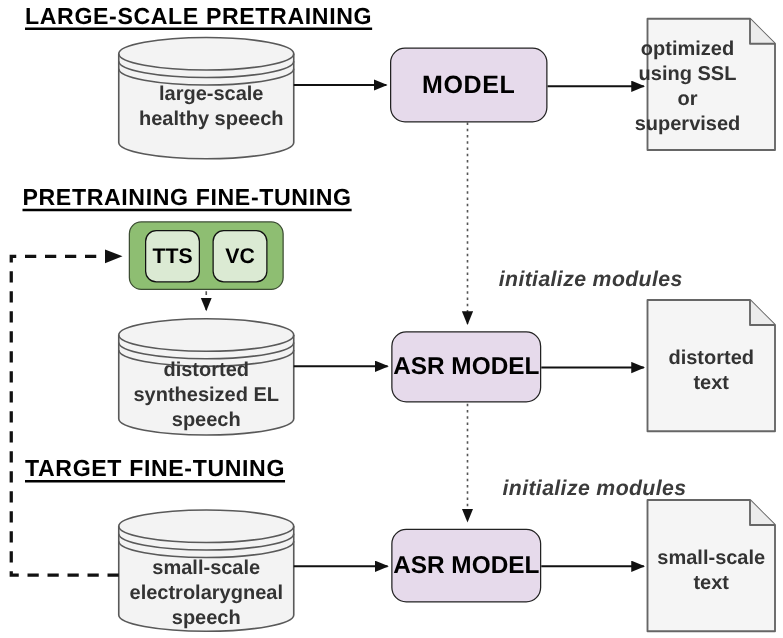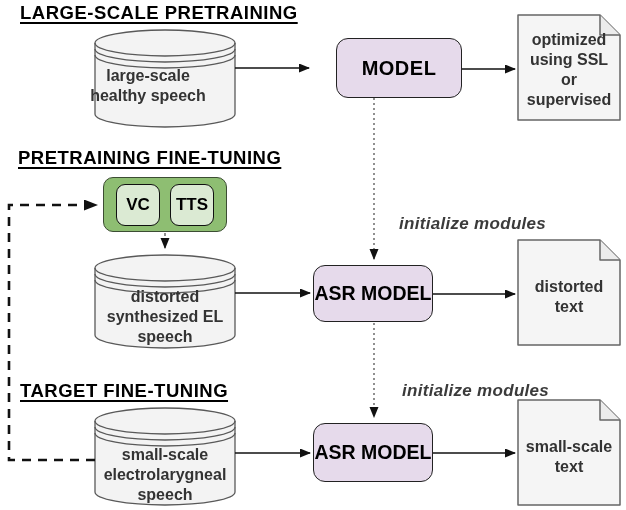--- a/index.html
+++ b/index.html
@@ -101,45 +101,45 @@
       <line x1="374" y1="98" x2="374" y2="259" stroke-dasharray="2,3" marker-end="url(#ah)"></line>
       <line x1="374" y1="323" x2="374" y2="417" stroke-dasharray="2,3" marker-end="url(#ah)"></line>
       <line x1="165" y1="233" x2="165" y2="248" stroke-dasharray="3,3" marker-end="url(#ah)"></line>
     </g>
 
     <path d="M95,460 L9,460 L9,205 L97,205" fill="none" stroke="#111" stroke-width="2.6" stroke-dasharray="9,7" marker-end="url(#ahBig)"></path>
   </svg>
 
   <div class="abs heading" style="left:20px;top:2px;">LARGE-SCALE PRETRAINING</div>
   <div class="abs heading" style="left:18px;top:147px;">PRETRAINING FINE-TUNING</div>
-  <div class="abs heading" style="left:20px;top:380px;">TARGET FINE-TUNING</div>
+  <div class="abs heading" style="left:20px;top:364px;">TARGET FINE-TUNING</div>
 
-  <div class="model-box" style="left:312px;top:38px;width:126px;height:60px;font-size:20px;letter-spacing:.5px;margin-left:24px;">
+  <div class="model-box" style="left:312px;top:38px;width:126px;height:60px;font-size:20px;letter-spacing:.5px;">
     <span>MODEL</span>
   </div>
   <div class="model-box" style="left:313px;top:265px;width:120px;height:57px;font-size:19.5px;">
     <span>ASR MODEL</span>
   </div>
   <div class="model-box" style="left:313px;top:423px;width:120px;height:59px;font-size:19.5px;">
     <span>ASR MODEL</span>
   </div>
 
   <div class="green-group" style="left:103px;top:177px;width:124px;height:55px;">
     <div class="module-box">
-      <span>VC</span>
+      <span>TTS</span>
     </div>
     <div class="module-box">
-      <span>TTS</span>
+      <span>VC</span>
     </div>
   </div>
 
-  <div class="cyl-text" style="left:78px;top:66px;width:140px;">large-scale<br>healthy speech</div>
+  <div class="cyl-text" style="left:99px;top:66px;width:140px;">large-scale<br>healthy speech</div>
   <div class="cyl-text" style="left:95px;top:287px;width:140px;">distorted<br>synthesized EL<br>speech</div>
   <div class="cyl-text" style="left:90px;top:445px;width:150px;">small-scale<br>electrolarygneal<br>speech</div>
 
-  <div class="doc-text" style="left:521px;top:30px;width:96px;">optimized<br>using SSL<br>or<br>supervised</div>
+  <div class="doc-text" style="left:502px;top:30px;width:96px;">optimized<br>using SSL<br>or<br>supervised</div>
   <div class="doc-text" style="left:521px;top:277px;width:96px;">distorted<br>text</div>
   <div class="doc-text" style="left:521px;top:437px;width:96px;">small-scale<br>text</div>
 
   <div class="init-label" style="left:383px;top:214px;">initialize modules</div>
   <div class="init-label" style="left:386px;top:381px;">initialize modules</div>
 
 </div>
 
 </body></html>

